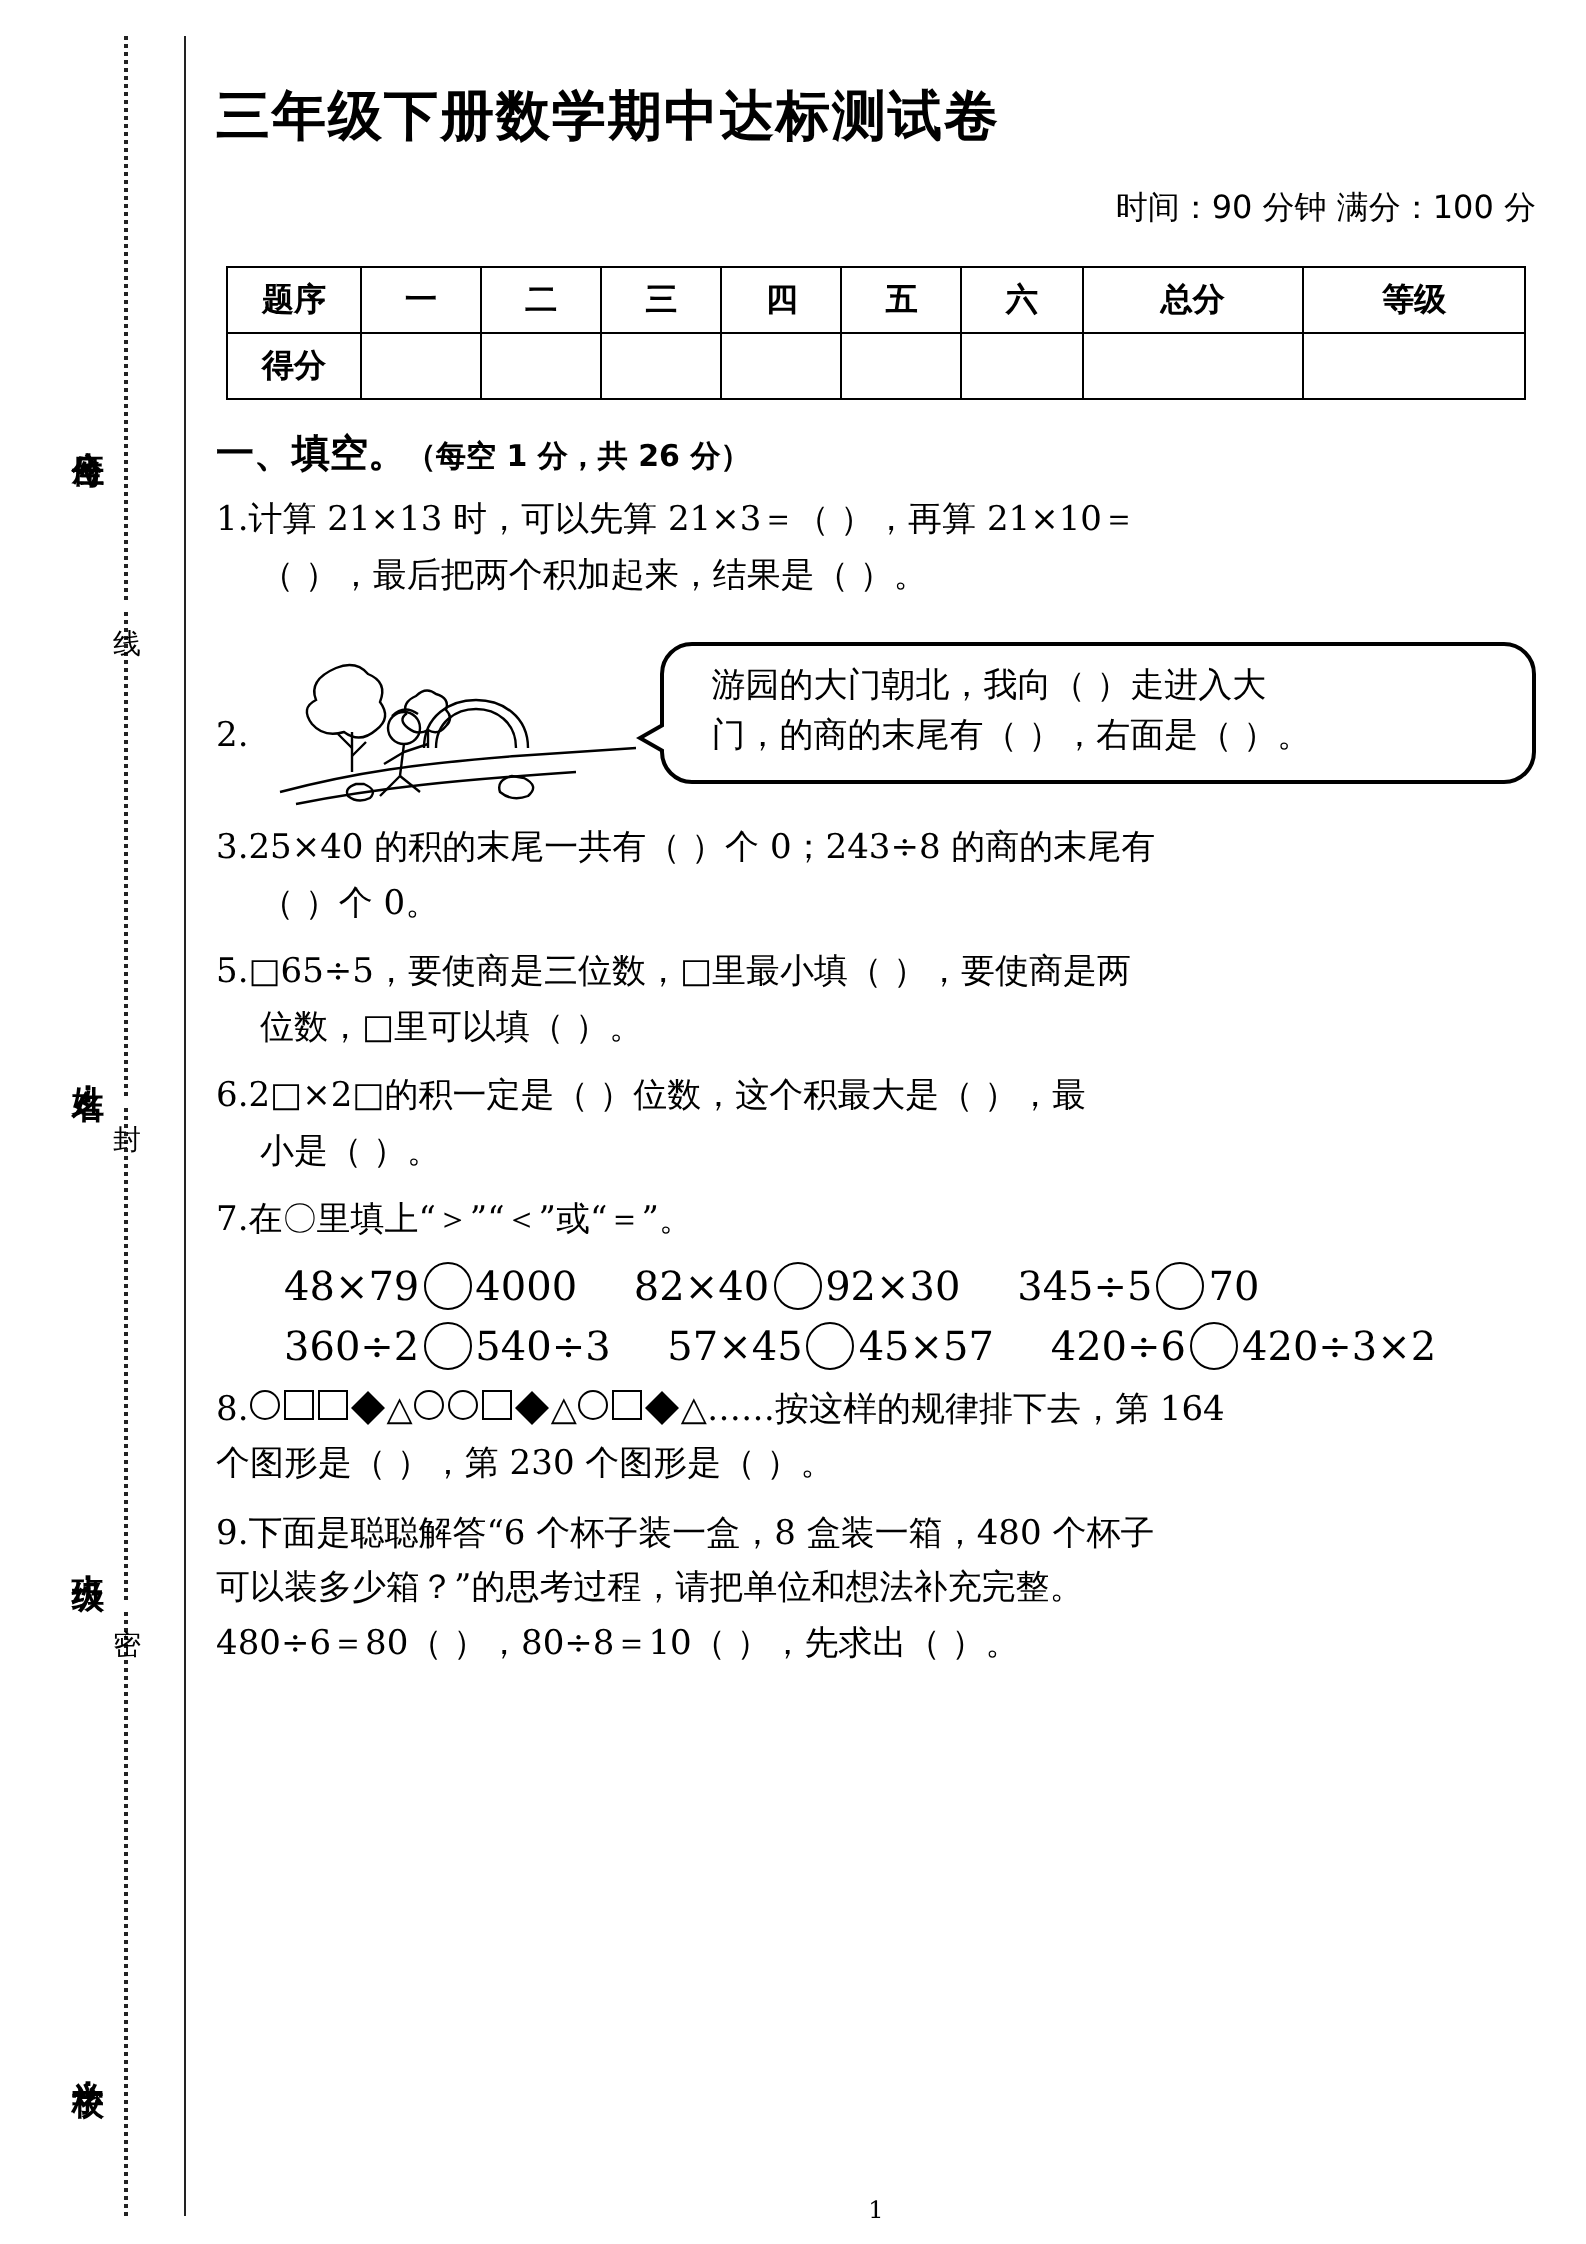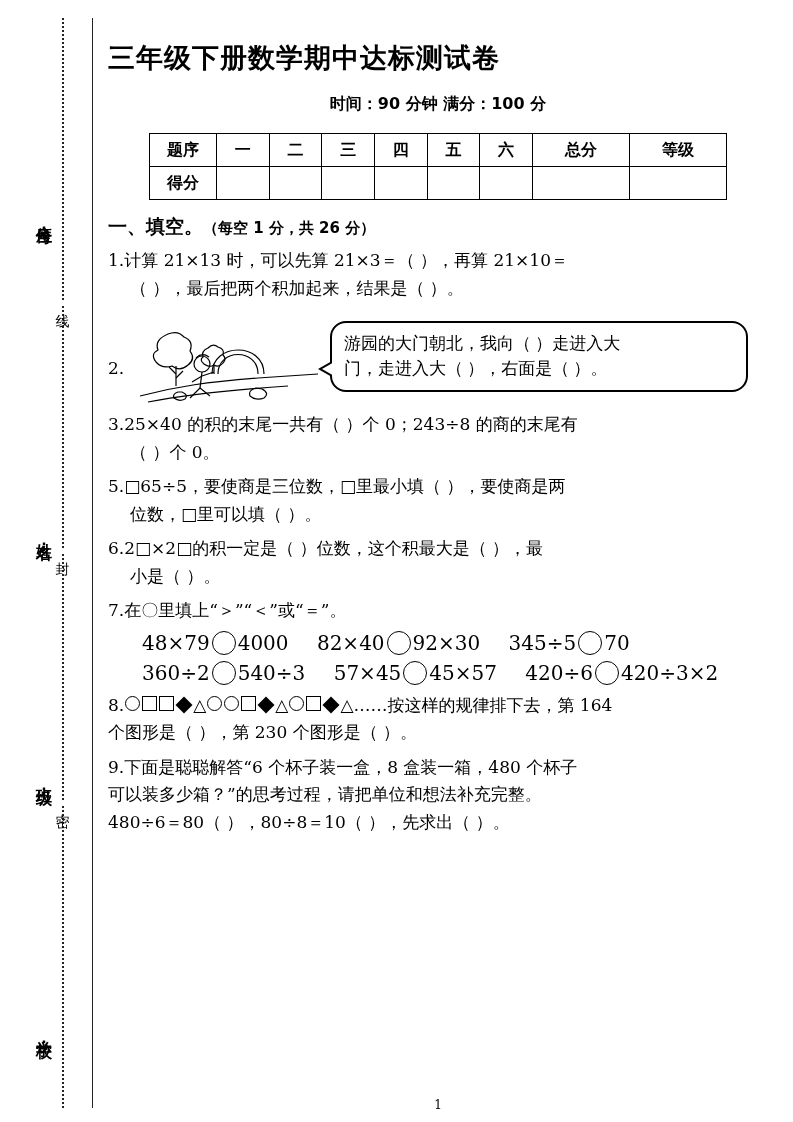--- a/index.html
+++ b/index.html
@@ -84,30 +84,29 @@
 
   .title {
     margin-top: 40px;
     font-size: 27px;
     font-weight: bold;
     letter-spacing: 1px;
     font-family: "DejaVu Sans", "Liberation Sans", sans-serif;
   }
   .subtitle {
     margin-top: 18px;
-    text-align: center;
+    text-align: right;
     font-size: 16px;
     font-family: "DejaVu Sans", "Liberation Sans", sans-serif;
-    font-weight: bold;
   }
 
   table.score {
     margin: 18px auto 0 auto;
     border-collapse: collapse;
-    width: 578px;
+    width: 650px;
     font-family: "DejaVu Sans", "Liberation Sans", sans-serif;
   }
   table.score td {
     border: 1px solid #000;
     height: 30px;
     text-align: center;
     font-size: 16px;
     font-weight: bold;
   }
   table.score td.lab { width: 64px; }
@@ -142,25 +141,24 @@
     width: 30px;
     align-self: flex-end;
     padding-bottom: 26px;
   }
   .pic-box { width: 182px; height: 96px; }
   .bubble {
     position: relative;
     margin-left: 10px;
     border: 2px solid #000;
     border-radius: 16px;
-    padding: 8px 12px;
+    padding: 8px 24px;
     font-size: 17px;
     line-height: 1.5;
     width: 390px;
-    font-family: Liberation Serif, serif;
   }
   .bubble:after {
     content: "";
     position: absolute;
     left: -14px;
     top: 38px;
     width: 0; height: 0;
     border-top: 8px solid transparent;
     border-bottom: 8px solid transparent;
     border-right: 14px solid #000;
@@ -312,21 +310,21 @@
           <path d="M62 80 L52 90 M62 80 L72 88"></path>
           <path d="M64 68 L54 74 M64 68 L76 64"></path>
 
           <path d="M118 80 q-8 2 -6 8 q6 5 14 2 q6 -5 -2 -9z"></path>
           <path d="M40 84 q-6 2 -4 6 q5 4 11 1 q4 -4 -3 -7z"></path>
         </g>
       </svg>
     </div>
     <div class="bubble">
       <span>游园的大门朝北，我向（       ）走进入大</span><br>
-      <span>门，走进入大（       ），右面是（       ）。</span>
+      <span>门，的商的末尾有（       ），右面是（       ）。</span>
     </div>
   </div>
 
   <div class="q">
     <span>3.</span><span>25×40 的积的末尾一共有（       ）个 0；243÷8 的商的末尾有</span><br>
     <span class="ind"></span><span>（       ）个 0。</span>
   </div>
 
 
   <div class="q">

